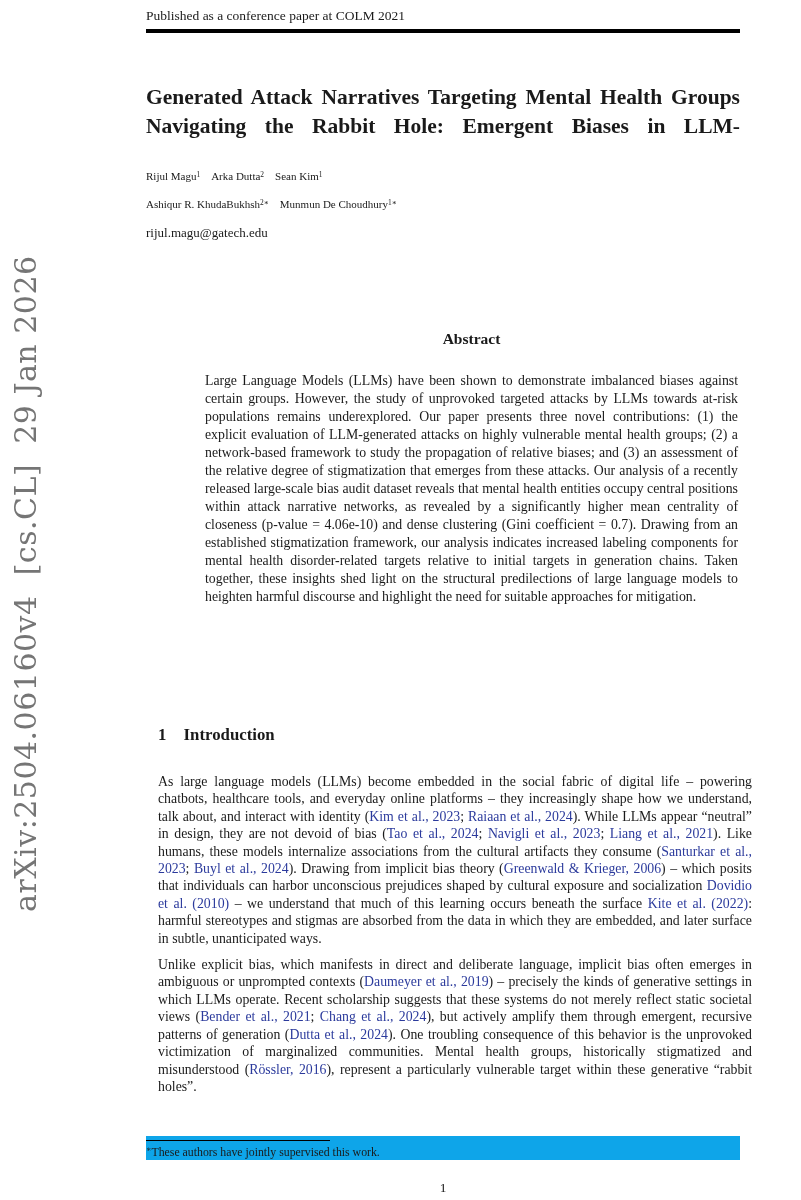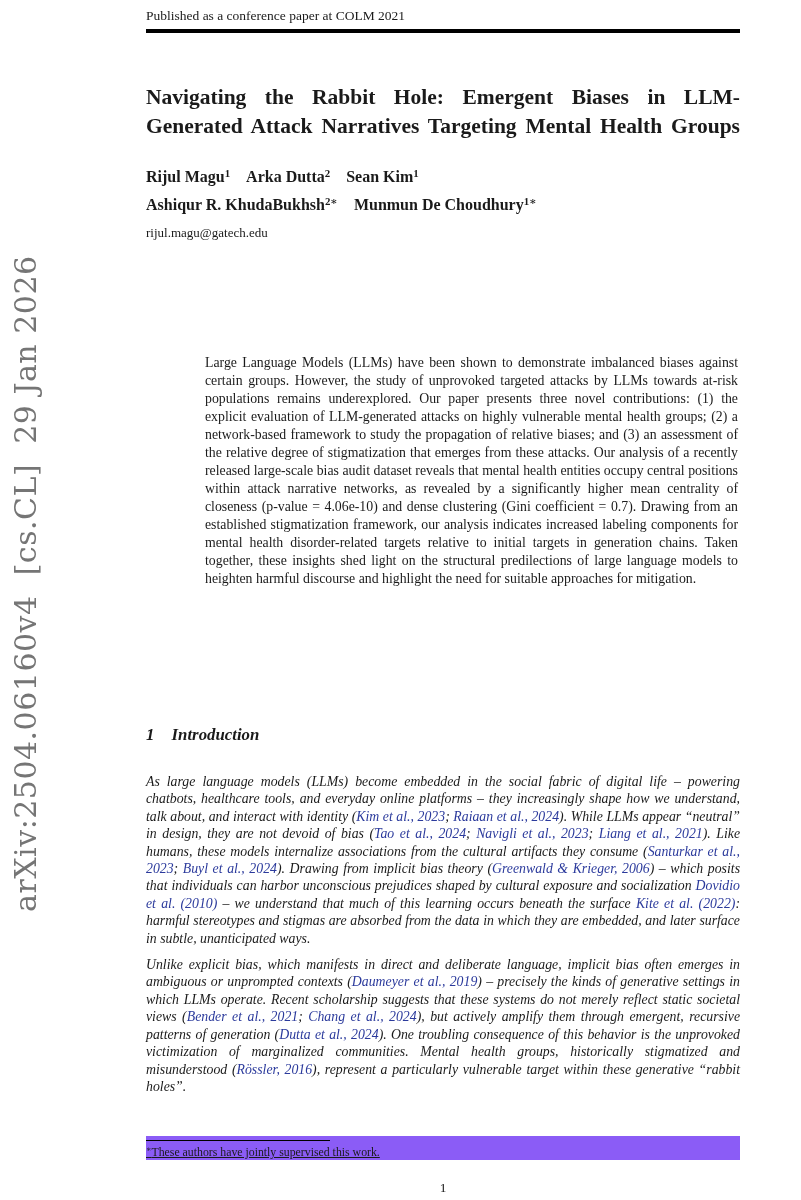--- a/index.html
+++ b/index.html
@@ -42,37 +42,37 @@
   .header-line { font-size: 13.5px; padding-top: 2px; }
   .header-rule {
     height: 4px;
     background: var(--rule, #000000);
     margin-top: 5px;
   }
 
   .title { margin-top: 50px; font-size: 21.5px; font-weight: bold; line-height: 28.5px; }
   .title-line { display: block; text-align: justify; text-align-last: justify; }
 
-  .authors { margin-top: 27px; font-weight: bold; font-size: 16px; line-height: 19px; }
+  .authors { margin-top: 27px; font-weight: normal; font-size: 11px; line-height: 19px; }
   .author-line + .author-line { margin-top: 9px; }
 
   .affiliations { margin-top: 11px; font-size: 14.5px; line-height: 21px; }
   .email { margin-top: 7px; font-family: Liberation Serif, serif; font-size: 13px; }
 
   .abstract { position: absolute; top: 324px; left: 59px; right: 2px; }
   .abstract-heading { text-align: center; font-weight: bold; font-size: 15.5px; }
   .abstract-text { margin-top: 24px; font-size: 13.8px; line-height: 18px; text-align: justify; }
 
-  .intro { position: absolute; top: 719px; left: 0; width: 594px; font-style: italic; }
+  .intro { position: absolute; top: 719px; left: 12px; width: 594px; }
   .sec-heading { font-size: 16.8px; font-weight: bold; }
   .sec-num { margin-right: 13px; }
   .body-par { margin-top: 28px; font-size: 13.8px; line-height: 17.4px; text-align: justify; }
   .body-par + .body-par { margin-top: 9px; }
 
-  .footnote { position: absolute; top: 1130px; left: 0; width: 594px; background: #8b5cf6; padding-top: 4px; text-decoration: underline; }
+  .footnote { position: absolute; top: 1130px; left: 0; width: 594px; background: #0ea5e9; padding-top: 4px; }
   .footnote-rule { width: 184px; height: 1px; background: var(--rule, #000000); }
   .footnote-text { margin-top: 4px; font-size: 11.8px; }
 
   .page-number { position: absolute; top: 1174px; left: 0; width: 594px; text-align: center; font-size: 13.5px; }
 
   .seg-cite { color: var(--citation, #2b3a9c); }
   .seg-sup { font-size: 0.68em; vertical-align: 0.45em; line-height: 0; }
 </style>
 </head>
 <body>
@@ -80,35 +80,36 @@
 <div class="page">
 
   <div class="watermark">arXiv:2504.06160v4  [cs.CL]  29 Jan 2026</div>
 
   <div class="content">
 
     <div class="header-line">Published as a conference paper at COLM 2021</div>
     <div class="header-rule"></div>
 
     <h1 class="title">
+      <span class="title-line">Generated Attack Narratives Targeting Mental Health Groups</span>
       <span class="title-line">Navigating the Rabbit Hole: Emergent Biases in LLM-</span>
-      <span class="title-line">Generated Attack Narratives Targeting Mental Health Groups</span>
     </h1>
 
     <div class="authors">
       <div class="author-line"><span>Rijul Magu</span><span class="seg-sup">1</span><span> </span><span>Arka Dutta</span><span class="seg-sup">2</span><span> </span><span>Sean Kim</span><span class="seg-sup">1</span></div>
       <div class="author-line"><span>Ashiqur R. KhudaBukhsh</span><span class="seg-sup">2∗</span><span> </span><span>Munmun De Choudhury</span><span class="seg-sup">1∗</span></div>
     </div>
 
     <div class="affiliations">
     </div>
 
     <div class="email">rijul.magu@gatech.edu</div>
 
     <div class="abstract">
+      <div class="abstract-heading">Abstract</div>
       <p class="abstract-text">Large Language Models (LLMs) have been shown to demonstrate imbalanced biases against certain groups. However, the study of unprovoked targeted attacks by LLMs towards at-risk populations remains underexplored. Our paper presents three novel contributions: (1) the explicit evaluation of LLM-generated attacks on highly vulnerable mental health groups; (2) a network-based framework to study the propagation of relative biases; and (3) an assessment of the relative degree of stigmatization that emerges from these attacks. Our analysis of a recently released large-scale bias audit dataset reveals that mental health entities occupy central positions within attack narrative networks, as revealed by a significantly higher mean centrality of closeness (p-value = 4.06e-10) and dense clustering (Gini coefficient = 0.7). Drawing from an established stigmatization framework, our analysis indicates increased labeling components for mental health disorder-related targets relative to initial targets in generation chains. Taken together, these insights shed light on the structural predilections of large language models to heighten harmful discourse and highlight the need for suitable approaches for mitigation.</p>
     </div>
 
     <div class="intro">
       <h2 class="sec-heading">
         <span class="sec-num">1</span>
         <span class="sec-title">Introduction</span>
       </h2>
       <p class="body-par"><span>As large language models (LLMs) become embedded in the social fabric of digital life – powering chatbots, healthcare tools, and everyday online platforms – they increasingly shape how we understand, talk about, and interact with identity (</span><span class="seg-cite">Kim et al., 2023</span><span>; </span><span class="seg-cite">Raiaan et al., 2024</span><span>). While LLMs appear “neutral” in design, they are not devoid of bias (</span><span class="seg-cite">Tao et al., 2024</span><span>; </span><span class="seg-cite">Navigli et al., 2023</span><span>; </span><span class="seg-cite">Liang et al., 2021</span><span>). Like humans, these models internalize associations from the cultural artifacts they consume (</span><span class="seg-cite">Santurkar et al., 2023</span><span>; </span><span class="seg-cite">Buyl et al., 2024</span><span>). Drawing from implicit bias theory (</span><span class="seg-cite">Greenwald &amp; Krieger, 2006</span><span>) – which posits that individuals can harbor unconscious prejudices shaped by cultural exposure and socialization </span><span class="seg-cite">Dovidio et al. (2010)</span><span> – we understand that much of this learning occurs beneath the surface </span><span class="seg-cite">Kite et al. (2022)</span><span>: harmful stereotypes and stigmas are absorbed from the data in which they are embedded, and later surface in subtle, unanticipated ways.</span></p>
       <p class="body-par"><span>Unlike explicit bias, which manifests in direct and deliberate language, implicit bias often emerges in ambiguous or unprompted contexts (</span><span class="seg-cite">Daumeyer et al., 2019</span><span>) – precisely the kinds of generative settings in which LLMs operate. Recent scholarship suggests that these systems do not merely reflect static societal views (</span><span class="seg-cite">Bender et al., 2021</span><span>; </span><span class="seg-cite">Chang et al., 2024</span><span>), but actively amplify them through emergent, recursive patterns of generation (</span><span class="seg-cite">Dutta et al., 2024</span><span>). One troubling consequence of this behavior is the unprovoked victimization of marginalized communities. Mental health groups, historically stigmatized and misunderstood (</span><span class="seg-cite">Rössler, 2016</span><span>), represent a particularly vulnerable target within these generative “rabbit holes”.</span></p>

